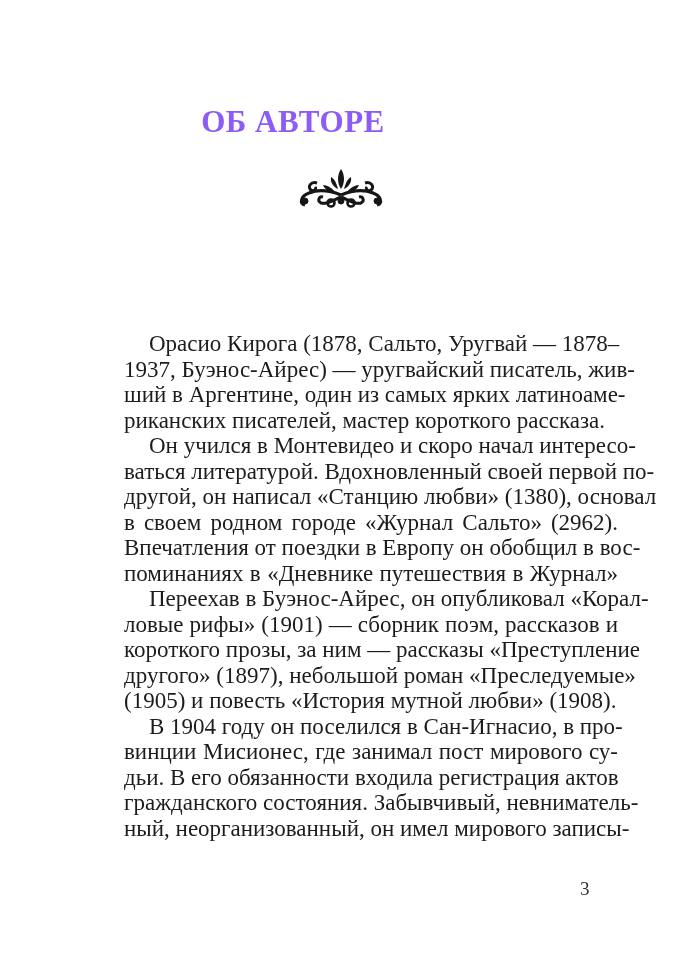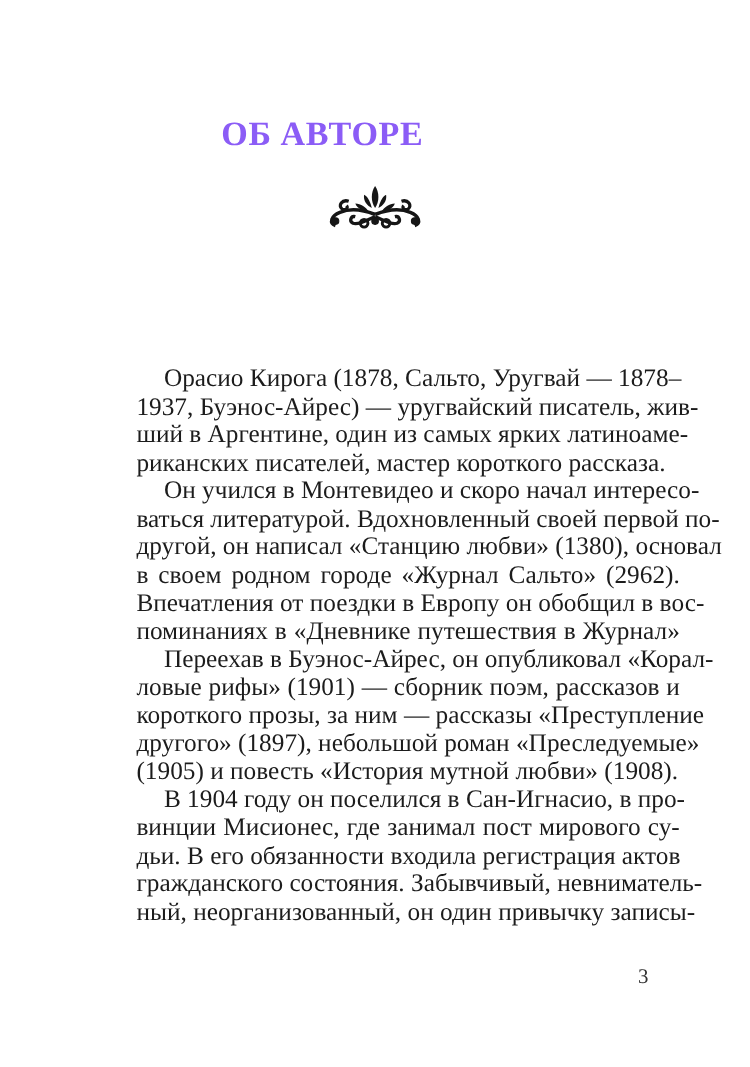--- a/index.html
+++ b/index.html
@@ -64,17 +64,17 @@
     <span class="line" style="text-indent:0">ловые рифы» (1901) — сборник поэм, рассказов и</span>
     <span class="line" style="text-indent:0">короткого прозы, за ним — рассказы «Преступление</span>
     <span class="line" style="text-indent:0">другого» (1897), небольшой роман «Преследуемые»</span>
     <span class="line last" style="text-indent:0">(1905) и повесть «История мутной любви» (1908).</span>
   </p>
   <p>
     <span class="line">В 1904 году он поселился в Сан-Игнасио, в про-</span>
     <span class="line" style="text-indent:0">винции Мисионес, где занимал пост мирового су-</span>
     <span class="line" style="text-indent:0">дьи. В его обязанности входила регистрация актов</span>
     <span class="line" style="text-indent:0">гражданского состояния. Забывчивый, невниматель-</span>
-    <span class="line" style="text-indent:0">ный, неорганизованный, он один привычку записы-</span>
+    <span class="line" style="text-indent:0">ный, неорганизованный, он имел мирового записы-</span>
   </p>
 </div>
 
 <div class="page-number">3</div>
 
 </body></html>

